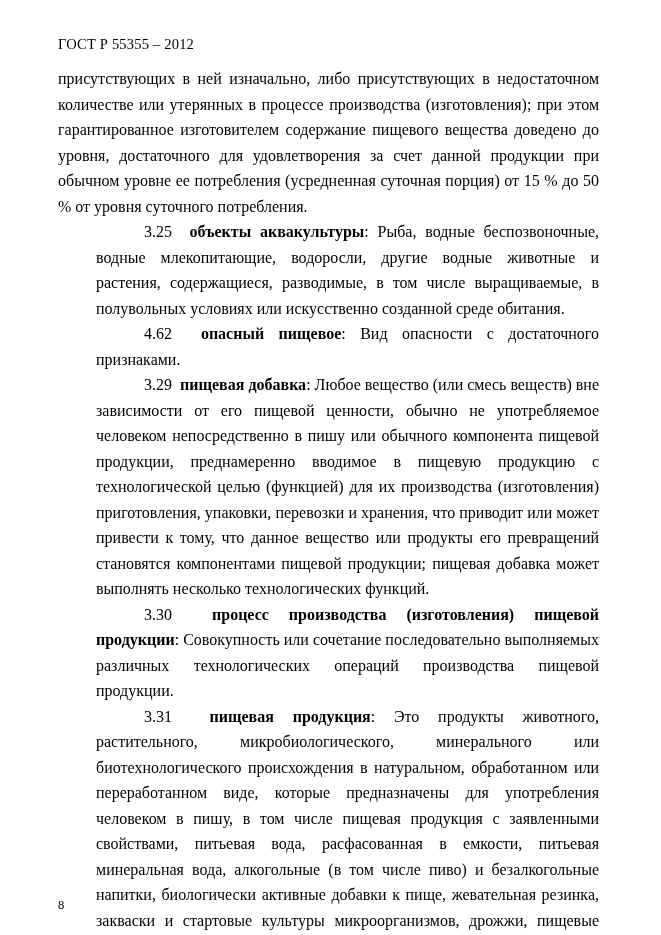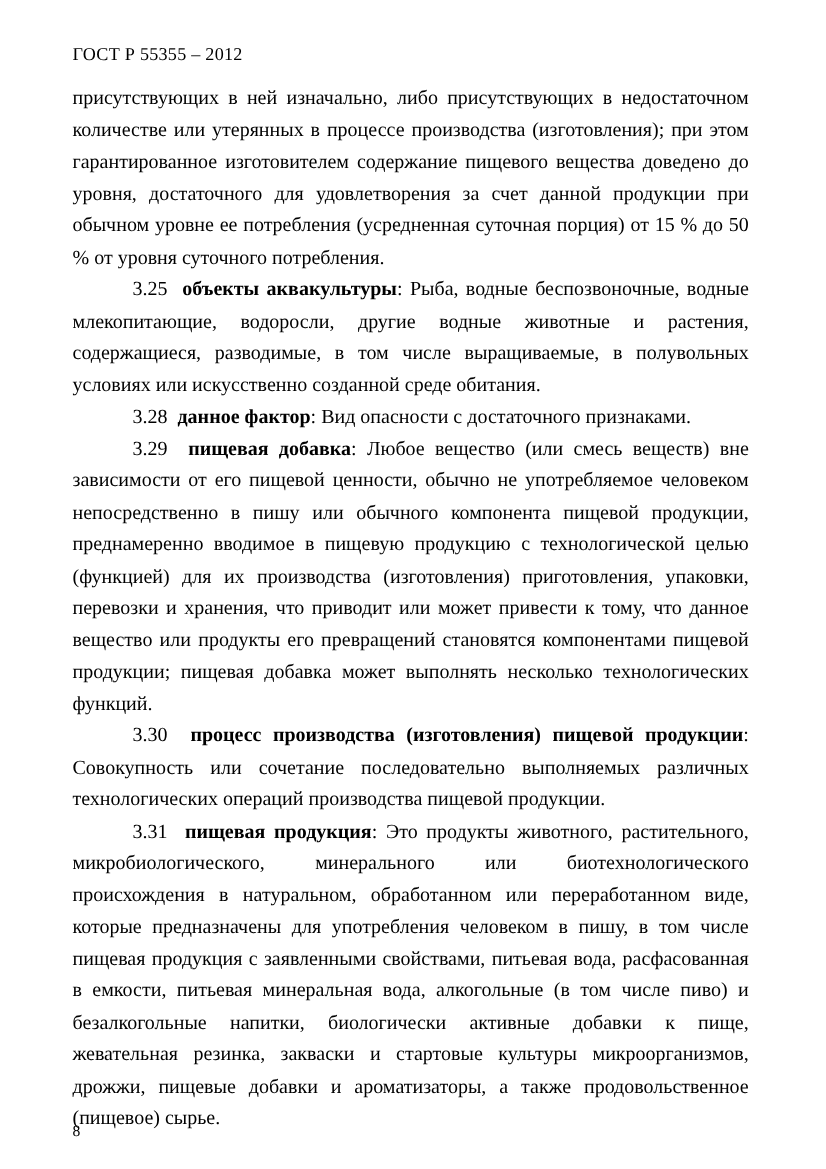--- a/index.html
+++ b/index.html
@@ -29,20 +29,21 @@
   p.para {
     margin: 0 0 0 0;
     font-size: 16px;
     line-height: 25.5px;
     text-align: justify;
     text-justify: inter-word;
     hyphens: none;
   }
   p.para + p.para {
     margin-top: 0;
+    margin-left: 38px;
   }
   .indent {
     text-indent: 48px;
   }
   .term {
     font-weight: bold;
   }
   .num {
     
   }
@@ -60,21 +61,21 @@
 
   <div class="doc-header">ГОСТ Р 55355 – 2012</div>
 
   <div>
 
     <p class="para"><span>присутствующих в ней изначально, либо присутствующих в недостаточном количестве или утерянных в процессе производства (изготовления); при этом гарантированное изготовителем содержание пищевого вещества доведено до уровня, достаточного для удовлетворения за счет данной продукции при обычном уровне ее потребления (усредненная суточная порция) от 15 % до 50 % от уровня суточного потребления.</span></p>
 
     <p class="para indent"><span class="num">3.25</span>&nbsp;&nbsp;<span class="term">объекты аквакультуры</span><span>: Рыба, водные беспозвоночные, водные млекопитающие, водоросли, другие водные животные и растения, содержащиеся, разводимые, в том числе выращиваемые, в полувольных условиях или искусственно созданной среде обитания.</span></p>
 
 
-    <p class="para indent"><span class="num">3.28</span>&nbsp;&nbsp;<span class="term">данное фактор</span><span>: Вид опасности с достаточного признаками.</span></p>
+    <p class="para indent"><span class="num">4.62</span>&nbsp;&nbsp;<span class="term">опасный пищевое</span><span>: Вид опасности с достаточного признаками.</span></p>
 
     <p class="para indent"><span class="num">3.29</span>&nbsp;&nbsp;<span class="term">пищевая добавка</span><span>: Любое вещество (или смесь веществ) вне зависимости от его пищевой ценности, обычно не употребляемое человеком непосредственно в пишу или обычного компонента пищевой продукции, преднамеренно вводимое в пищевую продукцию с технологической целью (функцией) для их производства (изготовления) приготовления, упаковки, перевозки и хранения, что приводит или может привести к тому, что данное вещество или продукты его превращений становятся компонентами пищевой продукции; пищевая добавка может выполнять несколько технологических функций.</span></p>
 
     <p class="para indent"><span class="num">3.30</span>&nbsp;&nbsp;<span class="term">процесс производства (изготовления) пищевой продукции</span><span>: Совокупность или сочетание последовательно выполняемых различных технологических операций производства пищевой продукции.</span></p>
 
     <p class="para indent"><span class="num">3.31</span>&nbsp;&nbsp;<span class="term">пищевая продукция</span><span>: Это продукты животного, растительного, микробиологического, минерального или биотехнологического происхождения в натуральном, обработанном или переработанном виде, которые предназначены для употребления человеком в пишу, в том числе пищевая продукция с заявленными свойствами, питьевая вода, расфасованная в емкости, питьевая минеральная вода, алкогольные (в том числе пиво) и безалкогольные напитки, биологически активные добавки к пище, жевательная резинка, закваски и стартовые культуры микроорганизмов, дрожжи, пищевые добавки и ароматизаторы, а также продовольственное (пищевое) сырье.</span></p>
 
   </div>
 
   <div class="page-number">8</div>

